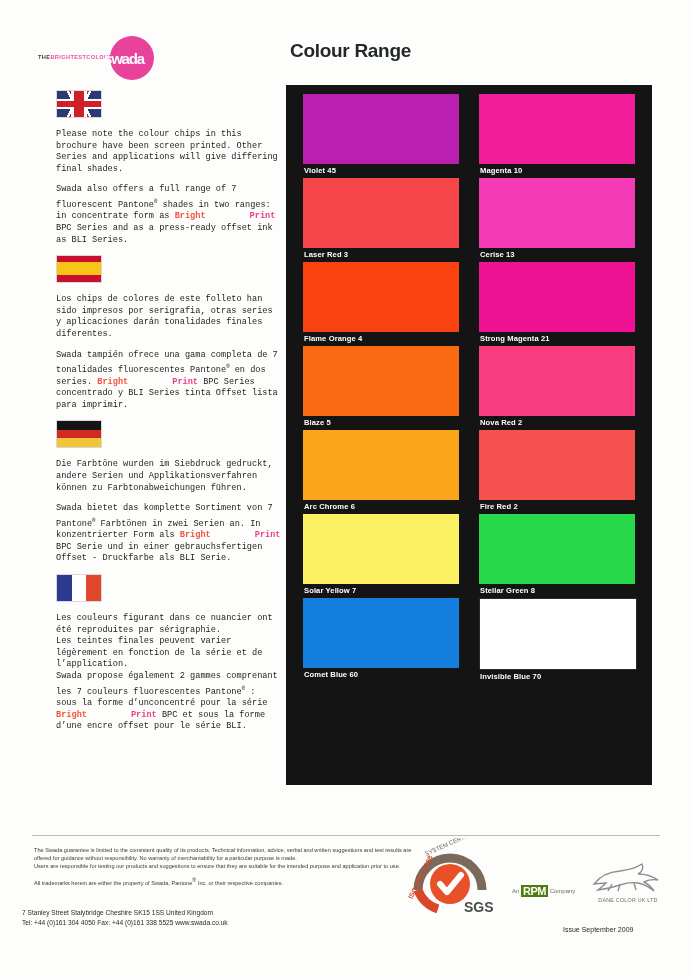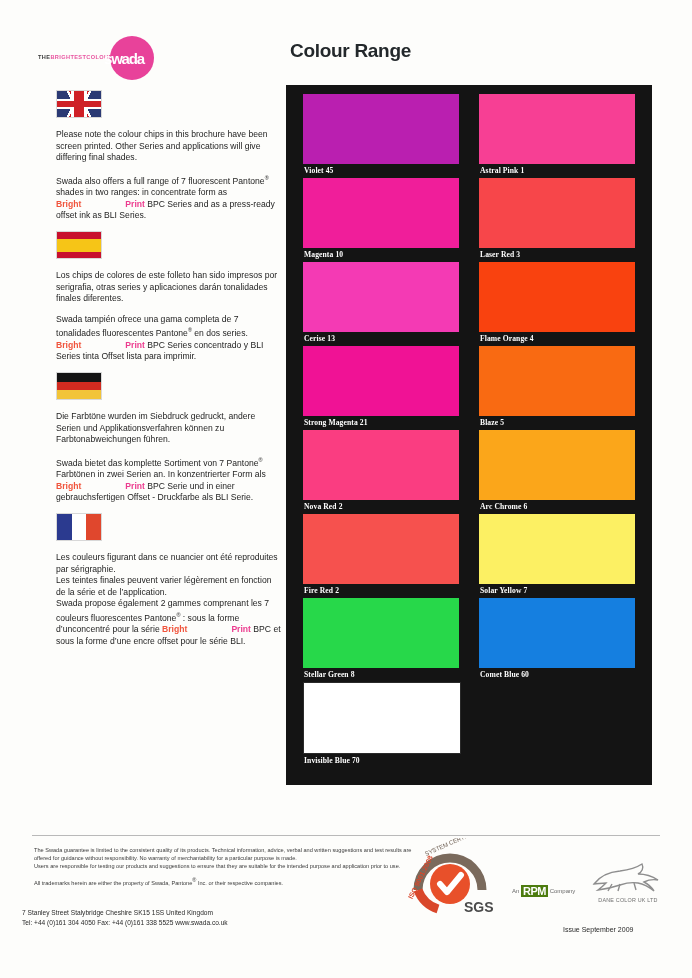--- a/index.html
+++ b/index.html
@@ -67,21 +67,21 @@
     letter-spacing: -0.3px;
   }
 
   
   #left-col {
     position: absolute;
     left: 56px;
     top: 90px;
     width: 225px;
   }
-  .lang-block { margin-bottom: 2px; }
+  .lang-block { margin-bottom: 2px; font-family: Liberation Mono, monospace; }
   .flag {
     width: 44px;
     height: 26px;
     position: relative;
     overflow: hidden;
     border: 0.5px solid #d8d8d8;
     margin-bottom: 11px;
   }
   .lang-text {
     font-size: 8.6px;
@@ -132,21 +132,20 @@
   }
   #swatch-grid {
     position: absolute;
     left: 17px;
     top: 9px;
     width: 332px;
     display: grid;
     grid-template-columns: 156px 156px;
     column-gap: 20px;
     row-gap: 0px;
-    font-family: Liberation Serif, serif;
   }
   .chip-cell { width: 156px; }
   .chip {
     width: 156px;
     height: 70px;
     display: block;
   }
   .chip-label {
     font-size: 7.6px;
     font-weight: bold;
@@ -252,24 +251,20 @@
       </div>
     </div>
 
   </div>
 
   <div id="swatch-panel">
     <div id="swatch-grid">
         <div class="chip-cell">
           <div class="chip" style="background: rgb(186, 31, 176);"></div>
           <div class="chip-label">Violet 45</div>
-        </div>
-        <div class="chip-cell">
-          <div class="chip" style="background: rgb(247, 63, 148);"></div>
-          <div class="chip-label">Astral Pink 1</div>
         </div>
         <div class="chip-cell">
           <div class="chip" style="background: rgb(240, 30, 154);"></div>
           <div class="chip-label">Magenta 10</div>
         </div>
         <div class="chip-cell">
           <div class="chip" style="background: rgb(247, 70, 74);"></div>
           <div class="chip-label">Laser Red 3</div>
         </div>
         <div class="chip-cell">

